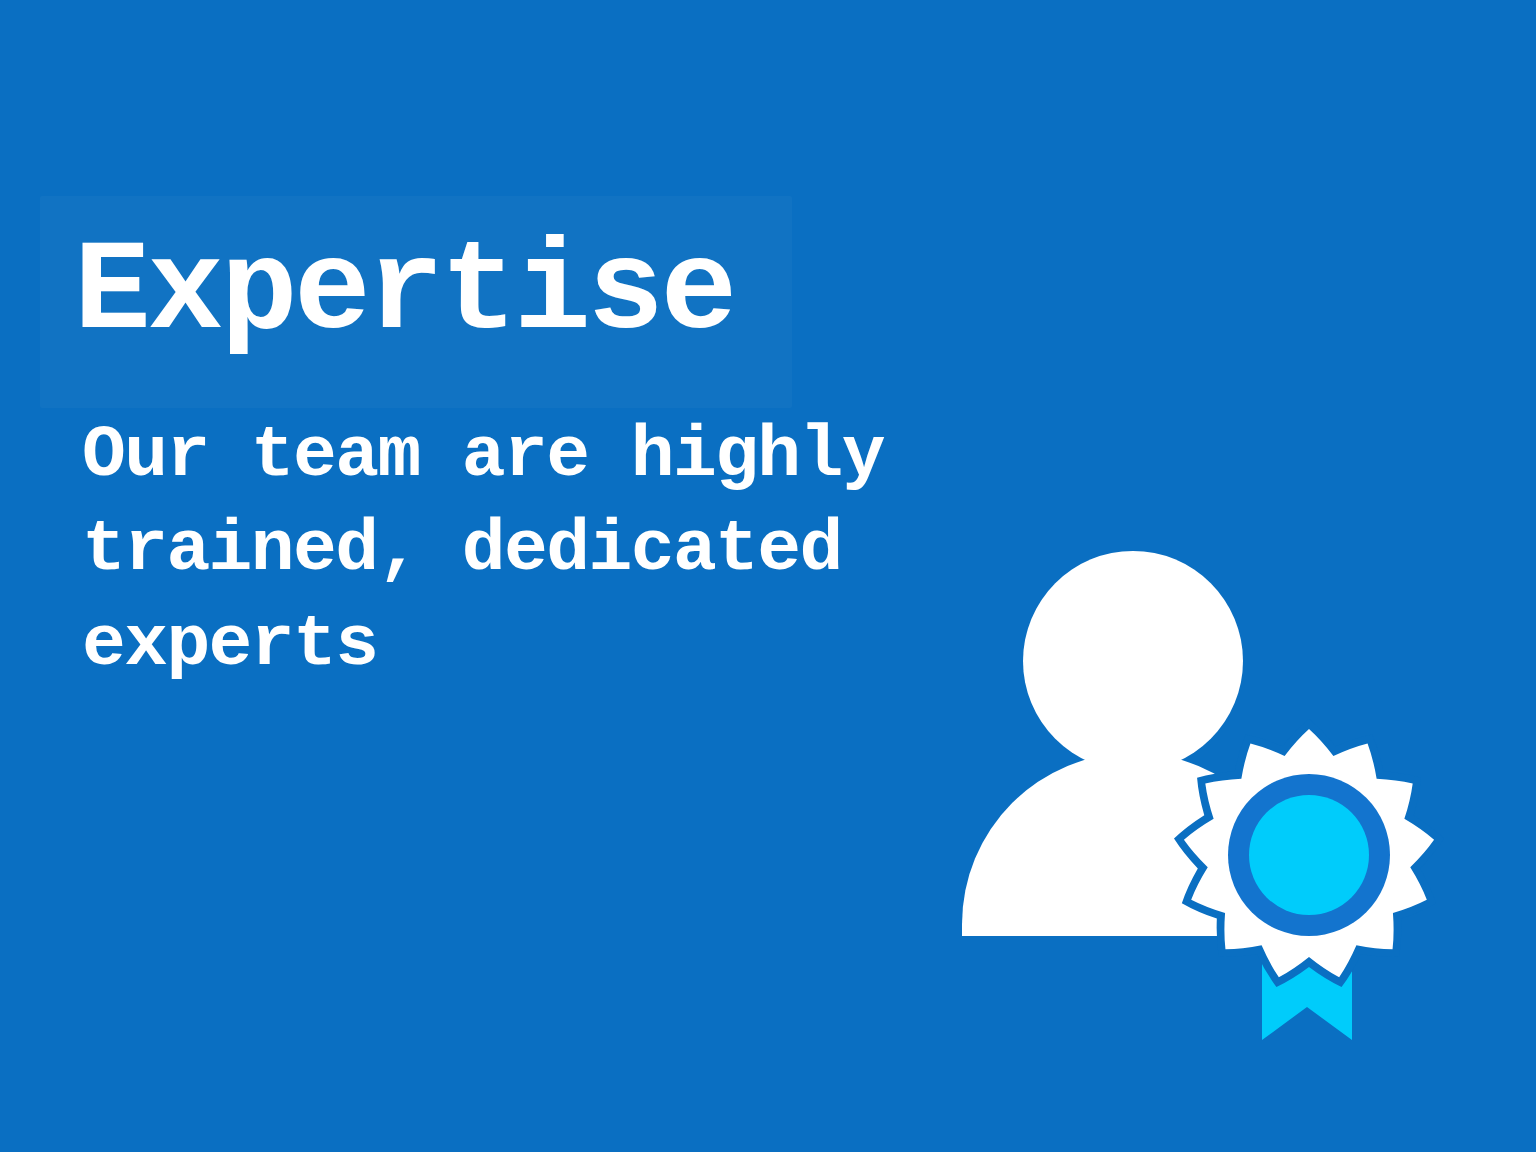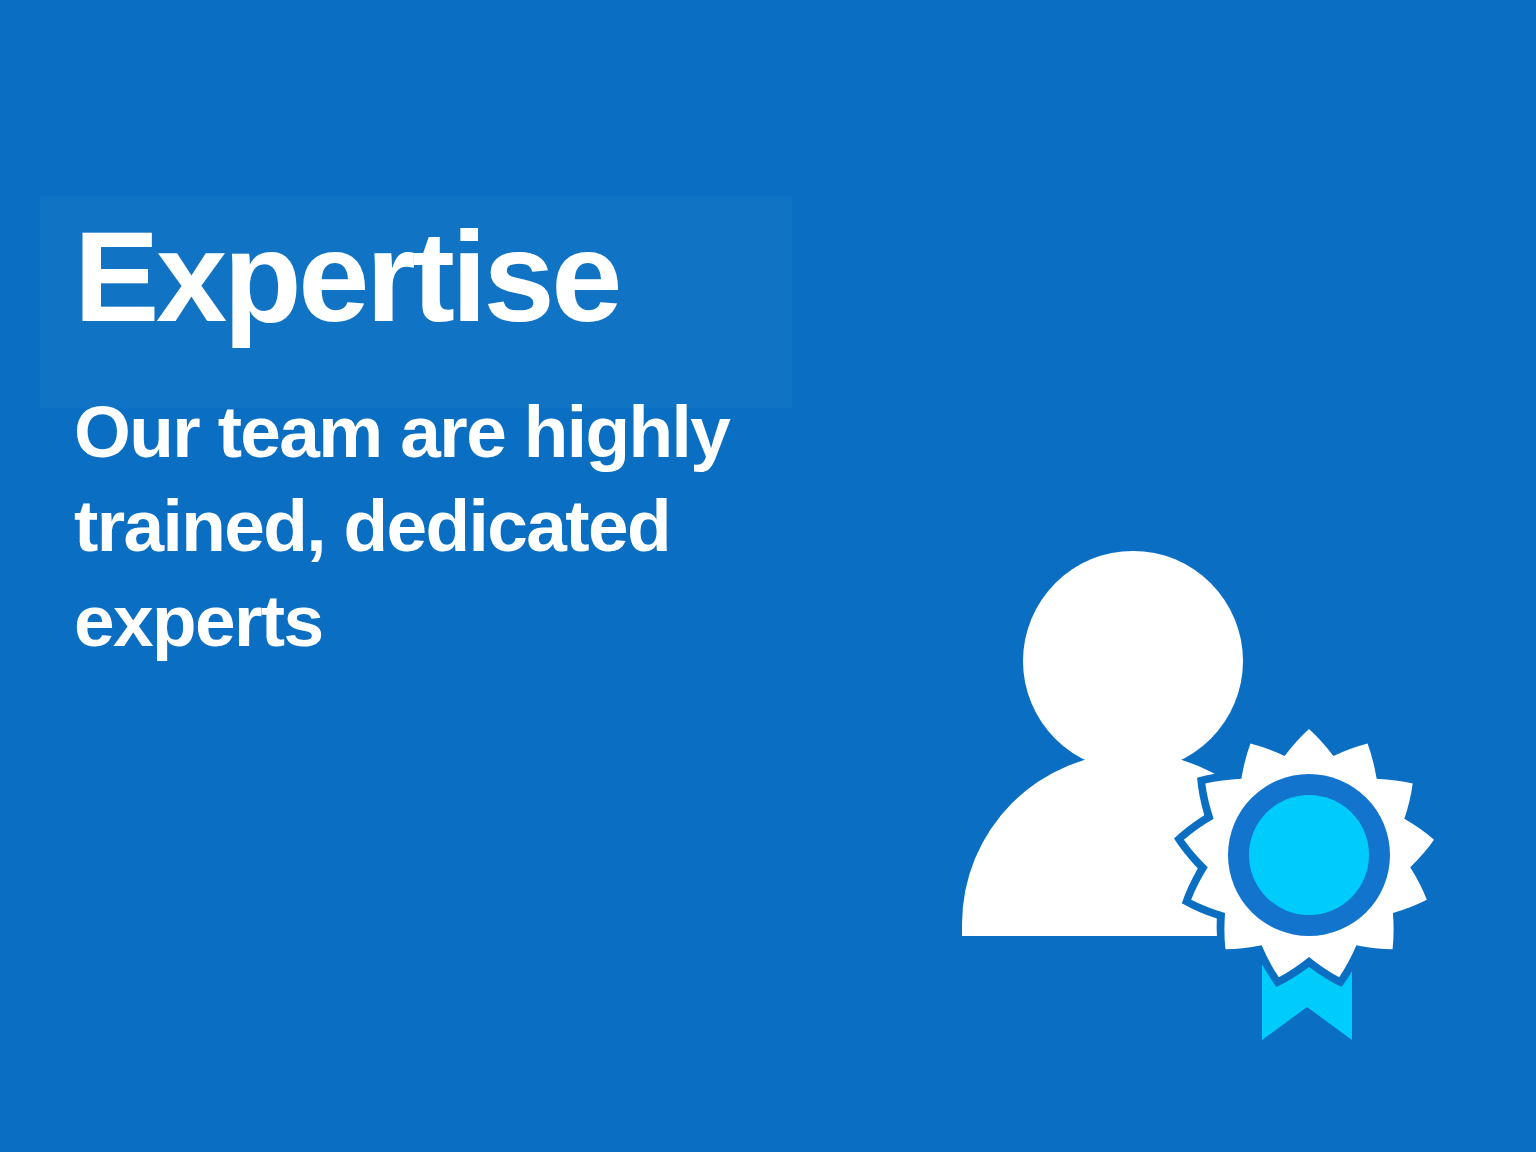--- a/index.html
+++ b/index.html
@@ -25,36 +25,37 @@
     width: 752px;
     height: 212px;
     background: rgba(255, 255, 255, 0.030);
     border-radius: 2px;
     pointer-events: none;
   }
 
   #text-block {
     position: absolute;
     left: 74px;
-    top: 212px;
+    top: 228px;
     width: 880px;
+    font-family: Liberation Mono, monospace;
   }
 
   #headline {
     margin: 0;
     color: #ffffff;
     font-size: 128px;
     line-height: 1.02;
     font-weight: 700;
     letter-spacing: -3.5px;
     white-space: nowrap;
   }
 
   #subhead {
-    margin: 0;
+    margin: 8px;
     padding-top: 42px;
     color: #ffffff;
     font-size: 73px;
     line-height: 1.30;
     font-weight: 700;
     letter-spacing: -1.6px;
     max-width: 830px;
   }
 
   

